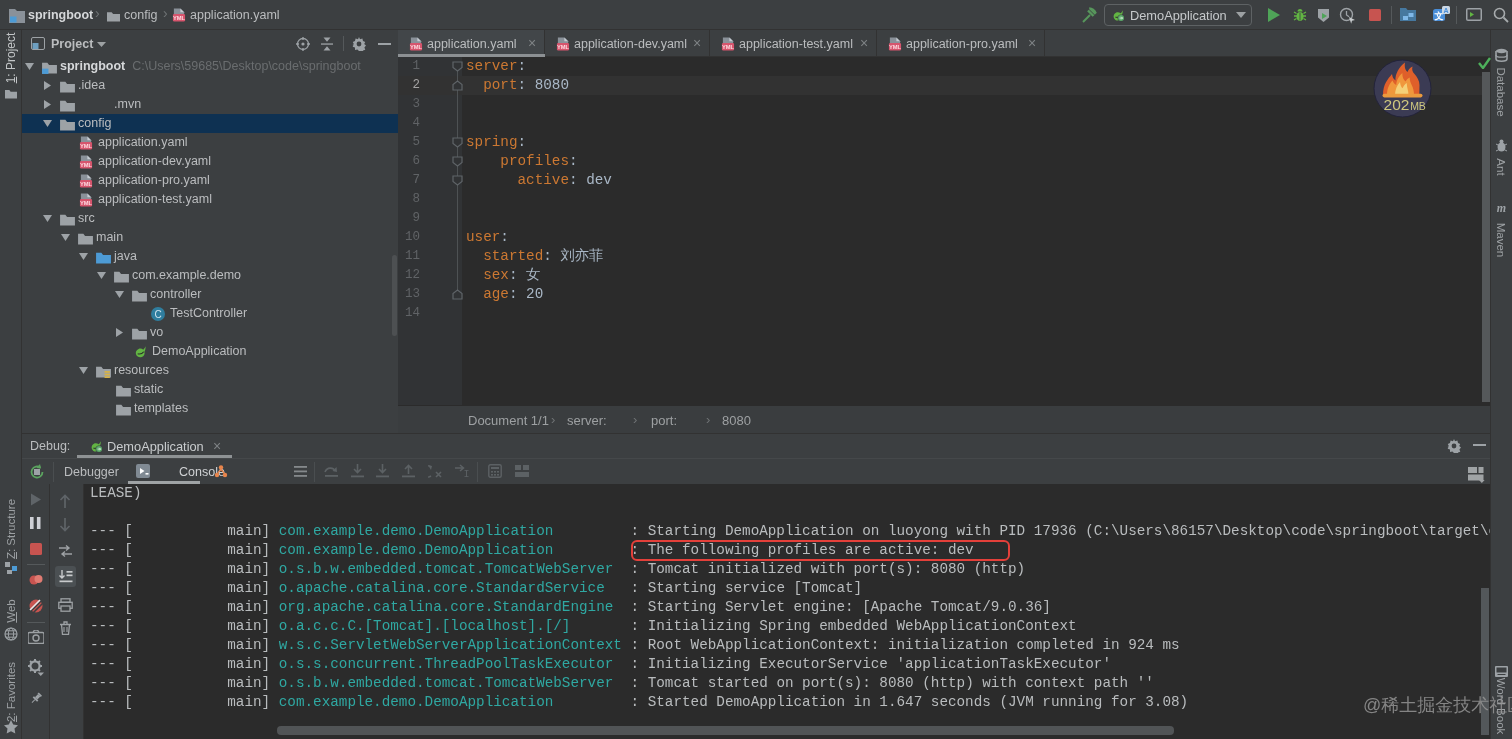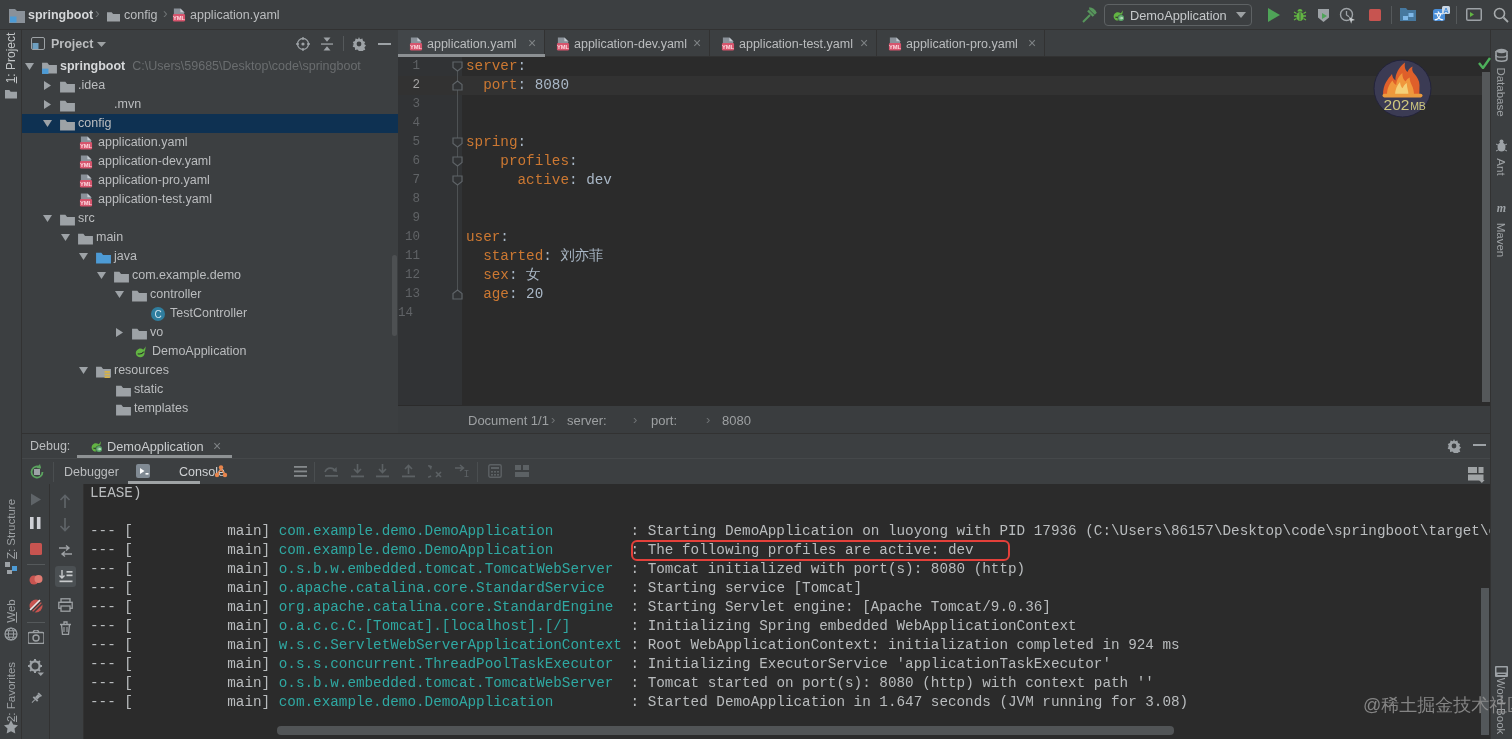--- a/index.html
+++ b/index.html
@@ -340,21 +340,21 @@
 <div class="abs mono" style="left:398px;top:114px;width:22px;text-align:right;color:#606366;font-size:12.5px;line-height:19px;">4</div>
 <div class="abs mono" style="left:398px;top:133px;width:22px;text-align:right;color:#606366;font-size:12.5px;line-height:19px;">5</div>
 <div class="abs mono" style="left:398px;top:152px;width:22px;text-align:right;color:#606366;font-size:12.5px;line-height:19px;">6</div>
 <div class="abs mono" style="left:398px;top:171px;width:22px;text-align:right;color:#606366;font-size:12.5px;line-height:19px;">7</div>
 <div class="abs mono" style="left:398px;top:190px;width:22px;text-align:right;color:#606366;font-size:12.5px;line-height:19px;">8</div>
 <div class="abs mono" style="left:398px;top:209px;width:22px;text-align:right;color:#606366;font-size:12.5px;line-height:19px;">9</div>
 <div class="abs mono" style="left:398px;top:228px;width:22px;text-align:right;color:#606366;font-size:12.5px;line-height:19px;">10</div>
 <div class="abs mono" style="left:398px;top:247px;width:22px;text-align:right;color:#606366;font-size:12.5px;line-height:19px;">11</div>
 <div class="abs mono" style="left:398px;top:266px;width:22px;text-align:right;color:#606366;font-size:12.5px;line-height:19px;">12</div>
 <div class="abs mono" style="left:398px;top:285px;width:22px;text-align:right;color:#606366;font-size:12.5px;line-height:19px;">13</div>
-<div class="abs mono" style="left:398px;top:304px;width:22px;text-align:left;color:#606366;font-size:12.5px;line-height:19px;">14</div>
+<div class="abs mono" style="left:398px;top:304px;width:22px;text-align:right;color:#606366;font-size:12.5px;line-height:19px;">14</div>
 <div class="abs" style="left:457px;top:71px;width:1px;height:219px;background:#4e5254;"></div>
 <svg class="abs" style="left:452px;top:61px" width="11" height="11" viewBox="0 0 11 11">
     <path d="M1 1v5.5L5.5 10 10 6.5V1z" fill="#313335" stroke="#5f6468" stroke-width="1.2"></path>
   </svg>
 <svg class="abs" style="left:452px;top:80px" width="11" height="11" viewBox="0 0 11 11">
     <path d="M1 10V4.5L5.5 1 10 4.5V10z" fill="#313335" stroke="#5f6468" stroke-width="1.2"></path>
   </svg>
 <svg class="abs" style="left:452px;top:137px" width="11" height="11" viewBox="0 0 11 11">
     <path d="M1 1v5.5L5.5 10 10 6.5V1z" fill="#313335" stroke="#5f6468" stroke-width="1.2"></path>
   </svg>

